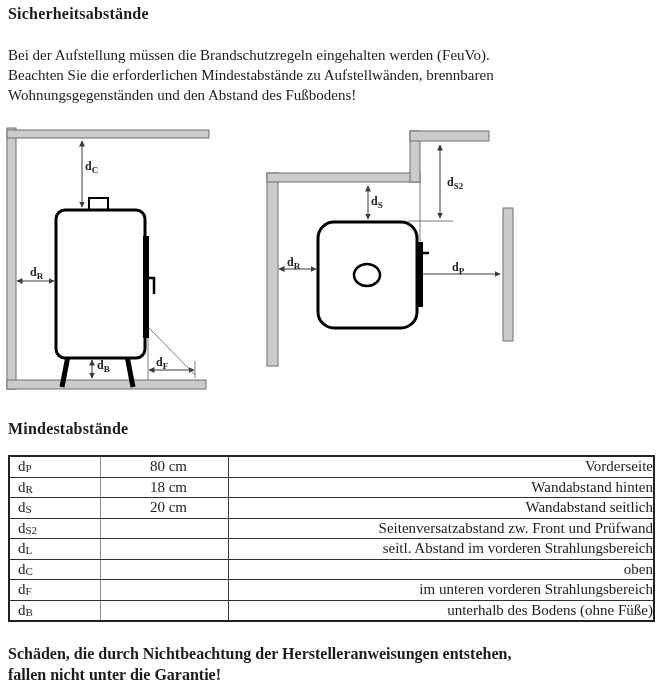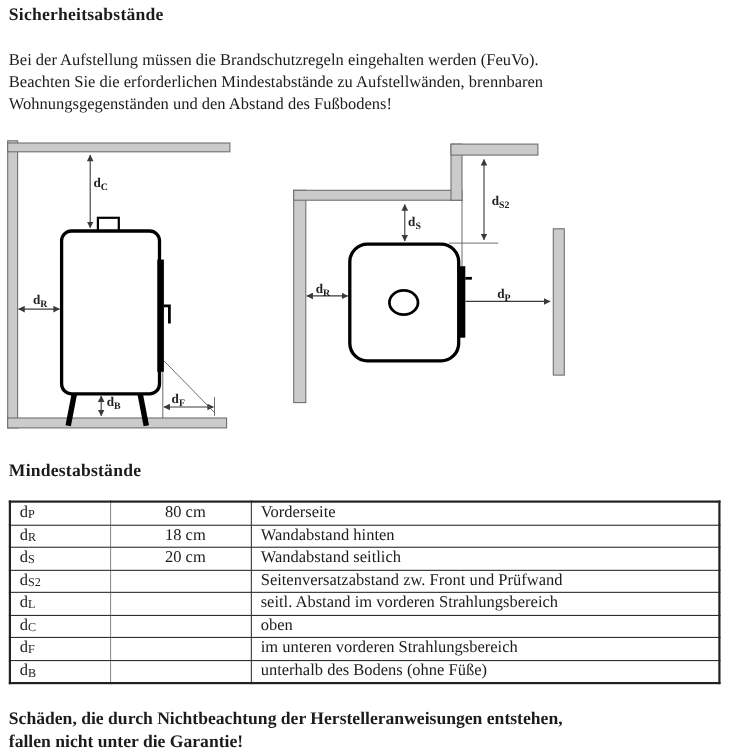--- a/index.html
+++ b/index.html
@@ -26,21 +26,21 @@
     width:647px;font-size:15px;
   }
   table.minmax td{
     height:19.5px;padding:0 0 0 8px;vertical-align:middle;
     border-top:1px solid #2e2e2e;border-bottom:1px solid #2e2e2e;
     overflow:hidden;white-space:nowrap;
   }
   table.minmax{border:2px solid #222;}
   td.c-sym{width:82px;padding-left:11px;border-right:1px solid #8f8f8f;}
   td.c-val{width:119px;border-right:1px solid #3a3a3a;text-align:center;}
-  td.c-desc{width:auto;}
+  td.c-desc{width:auto;text-align:right;}
   .symsub{font-size:11px;position:relative;top:1px;}
 </style>
 </head>
 <body>
 
 <div class="abs h1" style="left:8px;top:5px;">Sicherheitsabstände</div>
 
 <div class="abs body-text" style="left:8px;top:45px;width:655px;">
   <div>Bei der Aufstellung müssen die Brandschutzregeln eingehalten werden (FeuVo).</div>
   <div>Beachten Sie die erforderlichen Mindestabstände zu Aufstellwänden, brennbaren</div>

